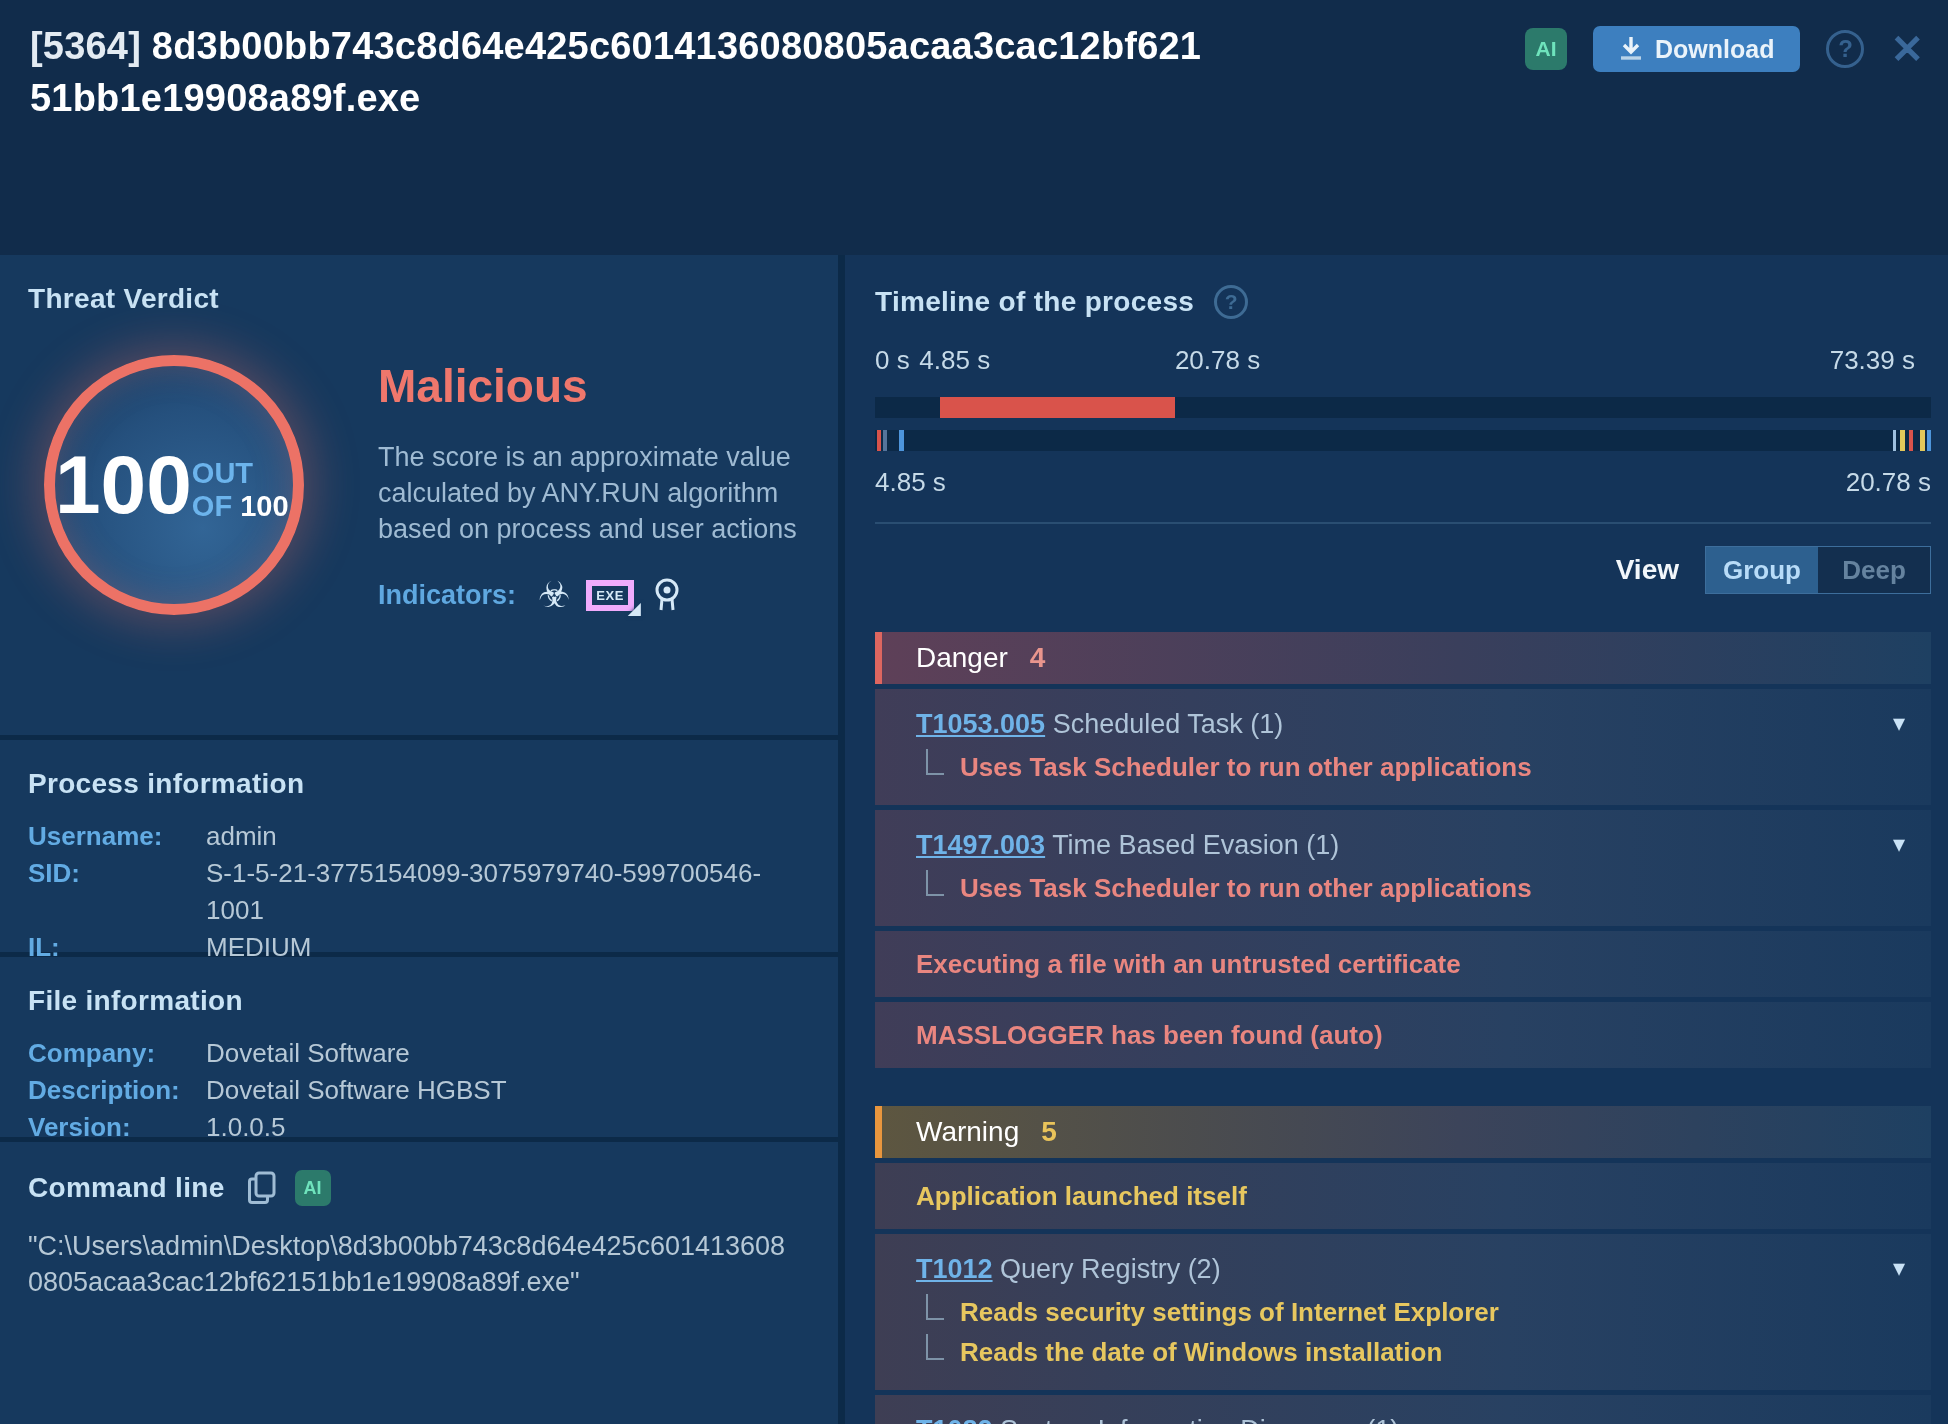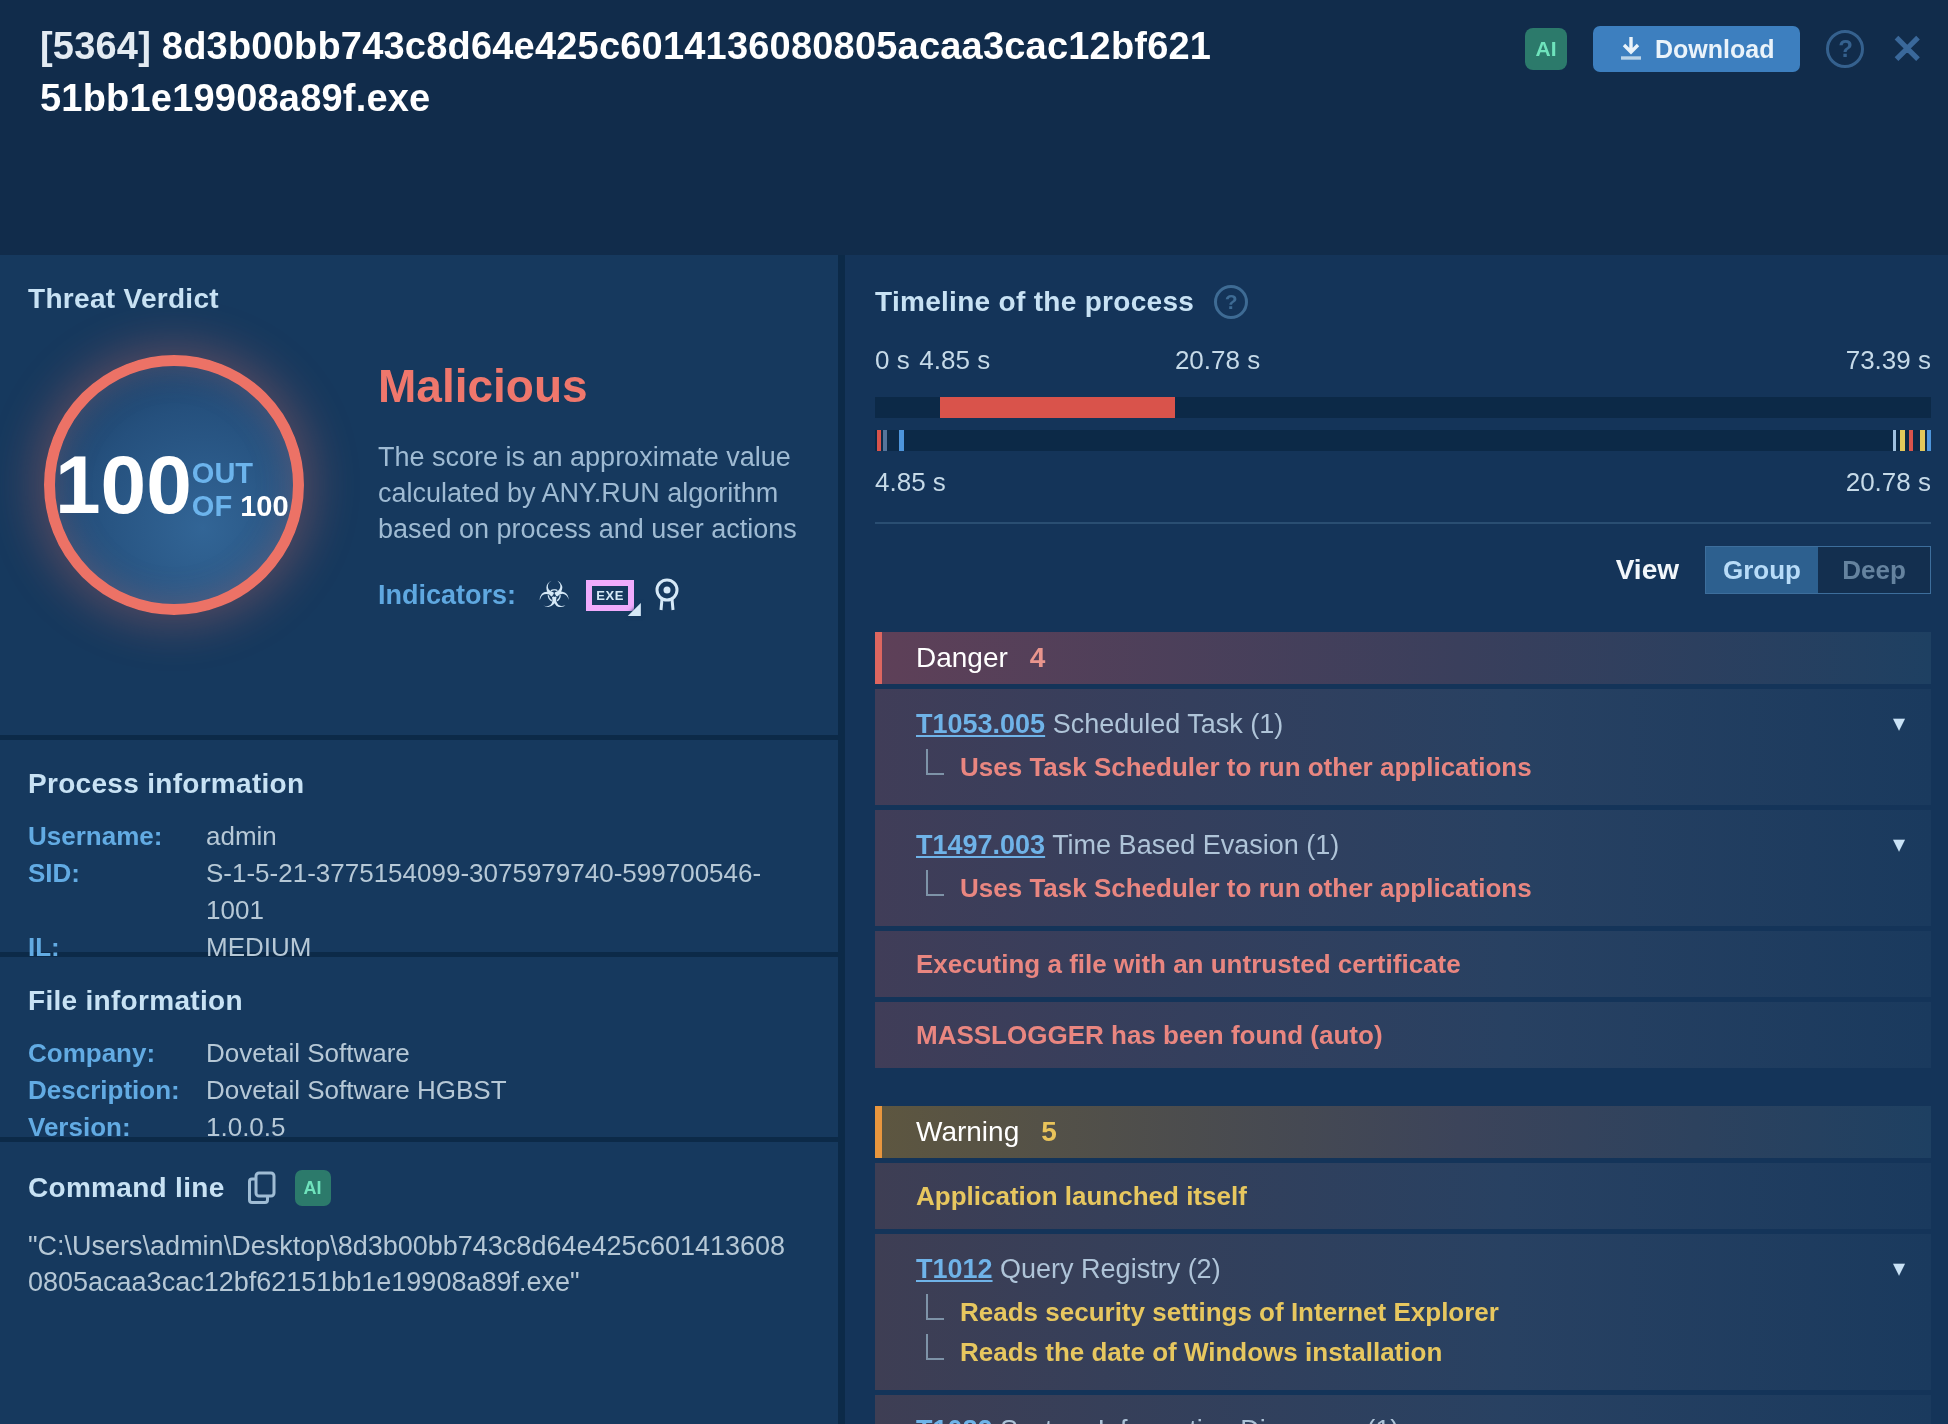--- a/index.html
+++ b/index.html
@@ -6,21 +6,21 @@
   html,body { width:1948px; height:1424px; overflow:hidden; }
   body {
     font-family:"Liberation Sans", sans-serif;
     background:#0C2A48;
     color:#FFFFFF;
   }
   .app { width:1948px; height:1424px; display:flex; flex-direction:column; }
 
   
   .hdr {
-    background:#112C4B; padding:20px 24px 22px 40px; flex:0 0 255px;
+    background:#112C4B; padding:20px 24px 22px 30px; flex:0 0 255px;
   }
   .hdr-top { display:flex; align-items:flex-start; }
   .hdr-title {
     width:1185px; font-size:38px; font-weight:bold; line-height:52px;
     word-break:break-all; letter-spacing:0.2px;
   }
   .hdr-title .pid { color:#E3EBF2; }
   .hdr-title .fname { color:#FFFFFF; }
   .hdr-controls { display:flex; align-items:center; gap:26px; margin-left:auto; margin-top:6px; }
   .ai-badge {
@@ -273,21 +273,21 @@
         <div class="section-title">Timeline of the process</div>
         <button class="icon-btn">
           <span class="help-circle tl-help">?</span>
         </button>
       </div>
 
       <div class="tl-labels-top">
         <span class="tl-top-label" style="left: 0%;">0 s</span>
         <span class="tl-top-label" style="left: 4.2%;">4.85 s</span>
         <span class="tl-top-label" style="left: 28.4%;">20.78 s</span>
-        <span class="tl-top-label" style="right: 0px;">73.39 s</span>
+        <span class="tl-top-label" style="right: 16px;">73.39 s</span>
       </div>
 
       <div class="bar b1">
         <div class="seg" style="left: 6.2%; width: 22.2%; background: rgb(217, 83, 75);"></div>
       </div>
       <div class="bar b2">
           <span class="tick" style="left: 0.15%; width: 4px; background: rgb(217, 83, 75);"></span>
           <span class="tick" style="left: 0.75%; width: 4px; background: rgb(85, 116, 155);"></span>
           <span class="tick" style="left: 2.3%; width: 5px; background: rgb(78, 149, 219);"></span>
           <span class="tick" style="left: 96.4%; width: 3px; background: rgb(159, 192, 222);"></span>

